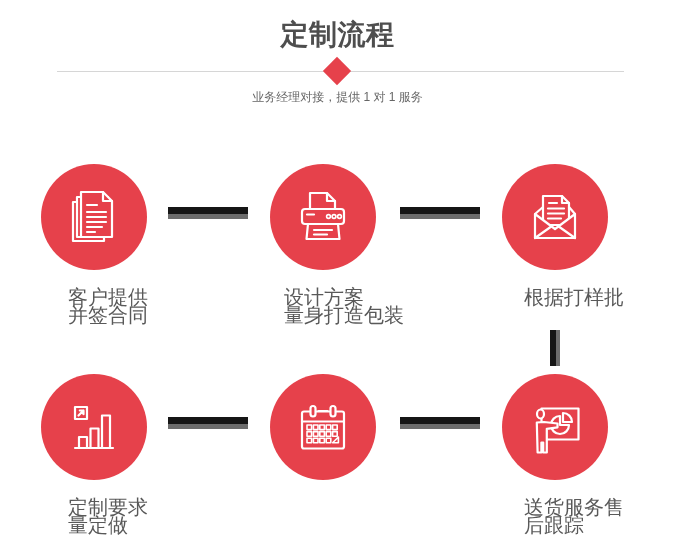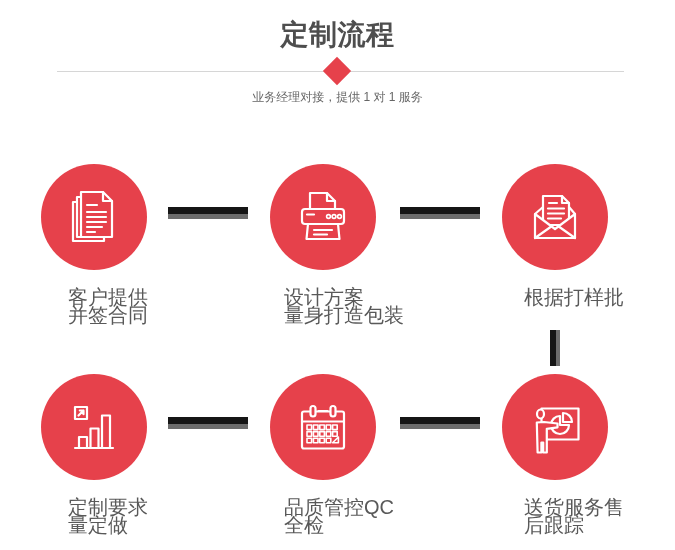--- a/index.html
+++ b/index.html
@@ -143,24 +143,20 @@
           <rect x="35.2" y="36.6" width="4.6" height="4.6"></rect>
           <rect x="41.6" y="36.6" width="4.6" height="4.6"></rect>
         <rect x="16" y="43.2" width="4.6" height="4.6"></rect>
           <rect x="22.4" y="43.2" width="4.6" height="4.6"></rect>
           <rect x="28.8" y="43.2" width="4.6" height="4.6"></rect>
           <rect x="35.2" y="43.2" width="4.6" height="4.6"></rect>
         <path d="M41.6 47.8 L47.4 42 L47.4 47.8 Z"></path>
       </g>
     </svg>
   </div>
-  <div class="step-label" style="left:284px;top:498px">
-    <div>品质管控QC</div>
-    <div>全检</div>
-  </div>
 
   <div class="step-circle" style="left:502px;top:374px">
     <svg class="ic" width="64" height="64" viewBox="0 0 64 64">
       <rect x="18.5" y="13.5" width="37" height="31"></rect>
       <path d="M37 21 A9 9 0 1 0 46 30 L37 30 Z"></path>
       <path d="M40 18 A9 9 0 0 1 49 27 L40 27 Z"></path>
       <path class="bg" d="M13.8 27.5 L21 27 L34.5 28.5 L34.5 32.3 L23.8 33.8 L23.8 57.5 L20.2 57.5 L20.2 47.5 L18.4 47.5 L18.4 57.5 L14.6 57.5 Z"></path>
       <ellipse class="bg" cx="17.5" cy="19" rx="3.5" ry="4.5"></ellipse>
     </svg>
   </div>

